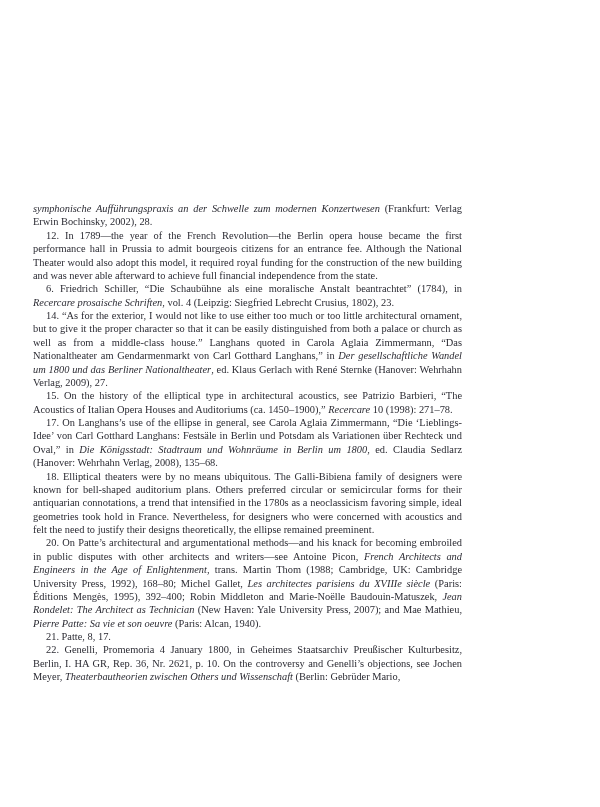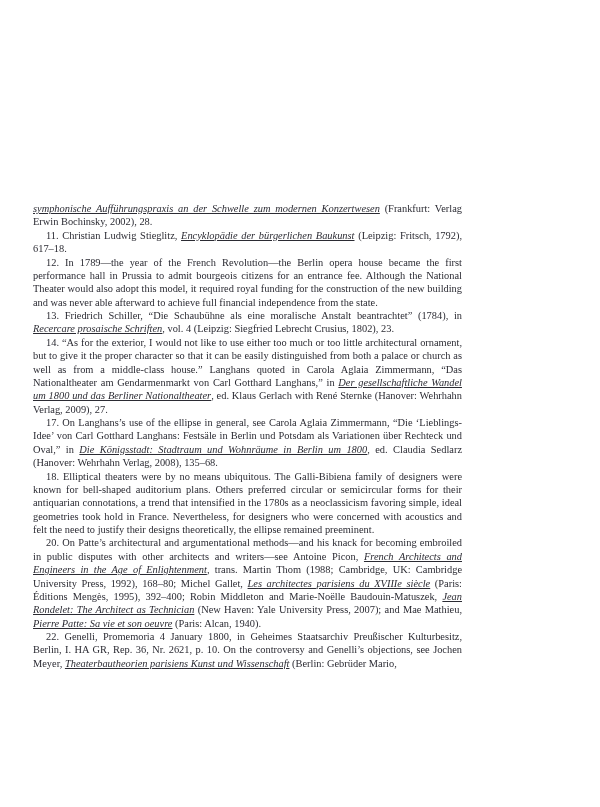--- a/index.html
+++ b/index.html
@@ -30,31 +30,31 @@
   }
   .notes-block p {
     margin: 0;
     padding: 0;
   }
   .notes-block p.indent {
     text-indent: 13px;
   }
   .it {
     font-style: italic;
-    text-decoration: underline;
   }
 </style>
 </head>
 <body>
 
 <div class="page">
   <div class="notes-block" id="notes-container" style="color: rgb(43, 43, 51);">
       <p class=""><span class="it">symphonische Aufführungspraxis an der Schwelle zum modernen Konzertwesen</span><span> (Frankfurt: Verlag Erwin Bochinsky, 2002), 28.</span></p>
-      <p class="indent"><span>11. Christian Ludwig Stieglitz, </span><span class="it">Encyklopädie der bürgerlichen Baukunst</span><span> (Leipzig: Fritsch, 1792), 617–18.</span></p>
       <p class="indent"><span>12. In 1789—the year of the French Revolution—the Berlin opera house became the first performance hall in Prussia to admit bourgeois citizens for an entrance fee. Although the National Theater would also adopt this model, it required royal funding for the construction of the new building and was never able afterward to achieve full financial independence from the state.</span></p>
-      <p class="indent"><span>13. Friedrich Schiller, “Die Schaubühne als eine moralische Anstalt beantrachtet” (1784), in </span><span class="it">Recercare prosaische Schriften</span><span>, vol. 4 (Leipzig: Siegfried Lebrecht Crusius, 1802), 23.</span></p>
+      <p class="indent"><span>6. Friedrich Schiller, “Die Schaubühne als eine moralische Anstalt beantrachtet” (1784), in </span><span class="it">Recercare prosaische Schriften</span><span>, vol. 4 (Leipzig: Siegfried Lebrecht Crusius, 1802), 23.</span></p>
       <p class="indent"><span>14. “As for the exterior, I would not like to use either too much or too little architectural ornament, but to give it the proper character so that it can be easily distinguished from both a palace or church as well as from a middle-class house.” Langhans quoted in Carola Aglaia Zimmermann, “Das Nationaltheater am Gendarmenmarkt von Carl Gotthard Langhans,” in </span><span class="it">Der gesellschaftliche Wandel um 1800 und das Berliner Nationaltheater</span><span>, ed. Klaus Gerlach with René Sternke (Hanover: Wehrhahn Verlag, 2009), 27.</span></p>
+      <p class="indent"><span>15. On the history of the elliptical type in architectural acoustics, see Patrizio Barbieri, “The Acoustics of Italian Opera Houses and Auditoriums (ca. 1450–1900),” </span><span class="it">Recercare</span><span> 10 (1998): 271–78.</span></p>
       <p class="indent"><span>17. On Langhans’s use of the ellipse in general, see Carola Aglaia Zimmermann, “Die ‘Lieblings-Idee’ von Carl Gotthard Langhans: Festsäle in Berlin und Potsdam als Variationen über Rechteck und Oval,” in </span><span class="it">Die Königsstadt: Stadtraum und Wohnräume in Berlin um 1800</span><span>, ed. Claudia Sedlarz (Hanover: Wehrhahn Verlag, 2008), 135–68.</span></p>
       <p class="indent"><span>18. Elliptical theaters were by no means ubiquitous. The Galli-Bibiena family of designers were known for bell-shaped auditorium plans. Others preferred circular or semicircular forms for their antiquarian connotations, a trend that intensified in the 1780s as a neoclassicism favoring simple, ideal geometries took hold in France. Nevertheless, for designers who were concerned with acoustics and felt the need to justify their designs theoretically, the ellipse remained preeminent.</span></p>
       <p class="indent"><span>20. On Patte’s architectural and argumentational methods—and his knack for becoming embroiled in public disputes with other architects and writers—see Antoine Picon, </span><span class="it">French Architects and Engineers in the Age of Enlightenment</span><span>, trans. Martin Thom (1988; Cambridge, UK: Cambridge University Press, 1992), 168–80; Michel Gallet, </span><span class="it">Les architectes parisiens du XVIIIe siècle</span><span> (Paris: Éditions Mengès, 1995), 392–400; Robin Middleton and Marie-Noëlle Baudouin-Matuszek, </span><span class="it">Jean Rondelet: The Architect as Technician</span><span> (New Haven: Yale University Press, 2007); and Mae Mathieu, </span><span class="it">Pierre Patte: Sa vie et son oeuvre</span><span> (Paris: Alcan, 1940).</span></p>
-      <p class="indent"><span>22. Genelli, Promemoria 4 January 1800, in Geheimes Staatsarchiv Preußischer Kulturbesitz, Berlin, I. HA GR, Rep. 36, Nr. 2621, p. 10. On the controversy and Genelli’s objections, see Jochen Meyer, </span><span class="it">Theaterbautheorien parisiens Kunst und Wissenschaft</span><span> (Berlin: Gebrüder Mario,</span></p>
+      <p class="indent"><span>21. Patte, 8, 17.</span></p>
+      <p class="indent"><span>22. Genelli, Promemoria 4 January 1800, in Geheimes Staatsarchiv Preußischer Kulturbesitz, Berlin, I. HA GR, Rep. 36, Nr. 2621, p. 10. On the controversy and Genelli’s objections, see Jochen Meyer, </span><span class="it">Theaterbautheorien zwischen Others und Wissenschaft</span><span> (Berlin: Gebrüder Mario,</span></p>
     </div>
 </div>
 
 </body></html>

